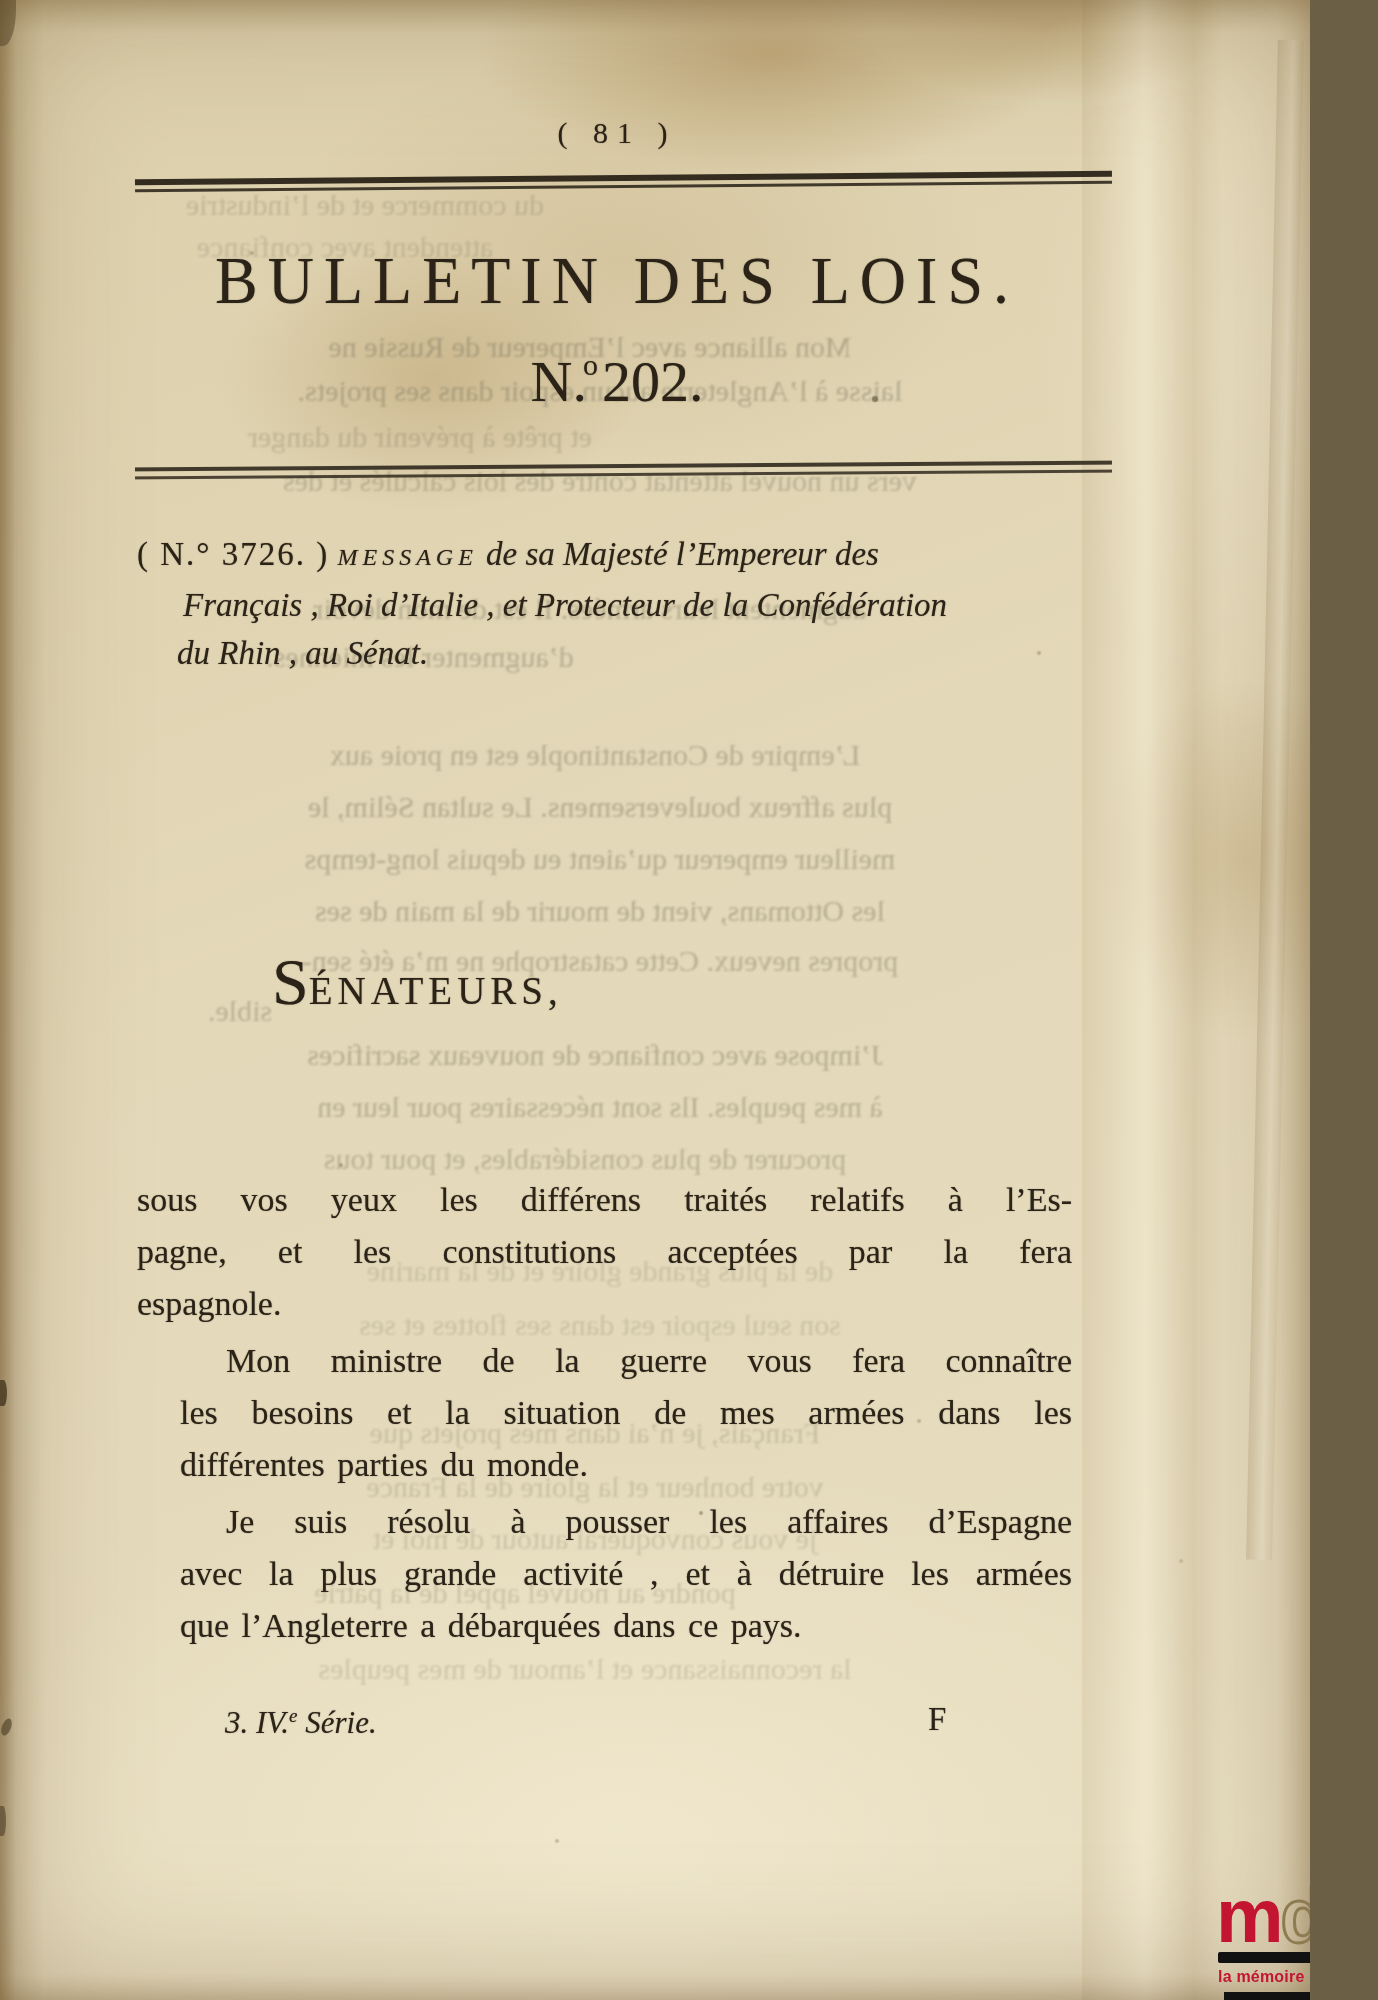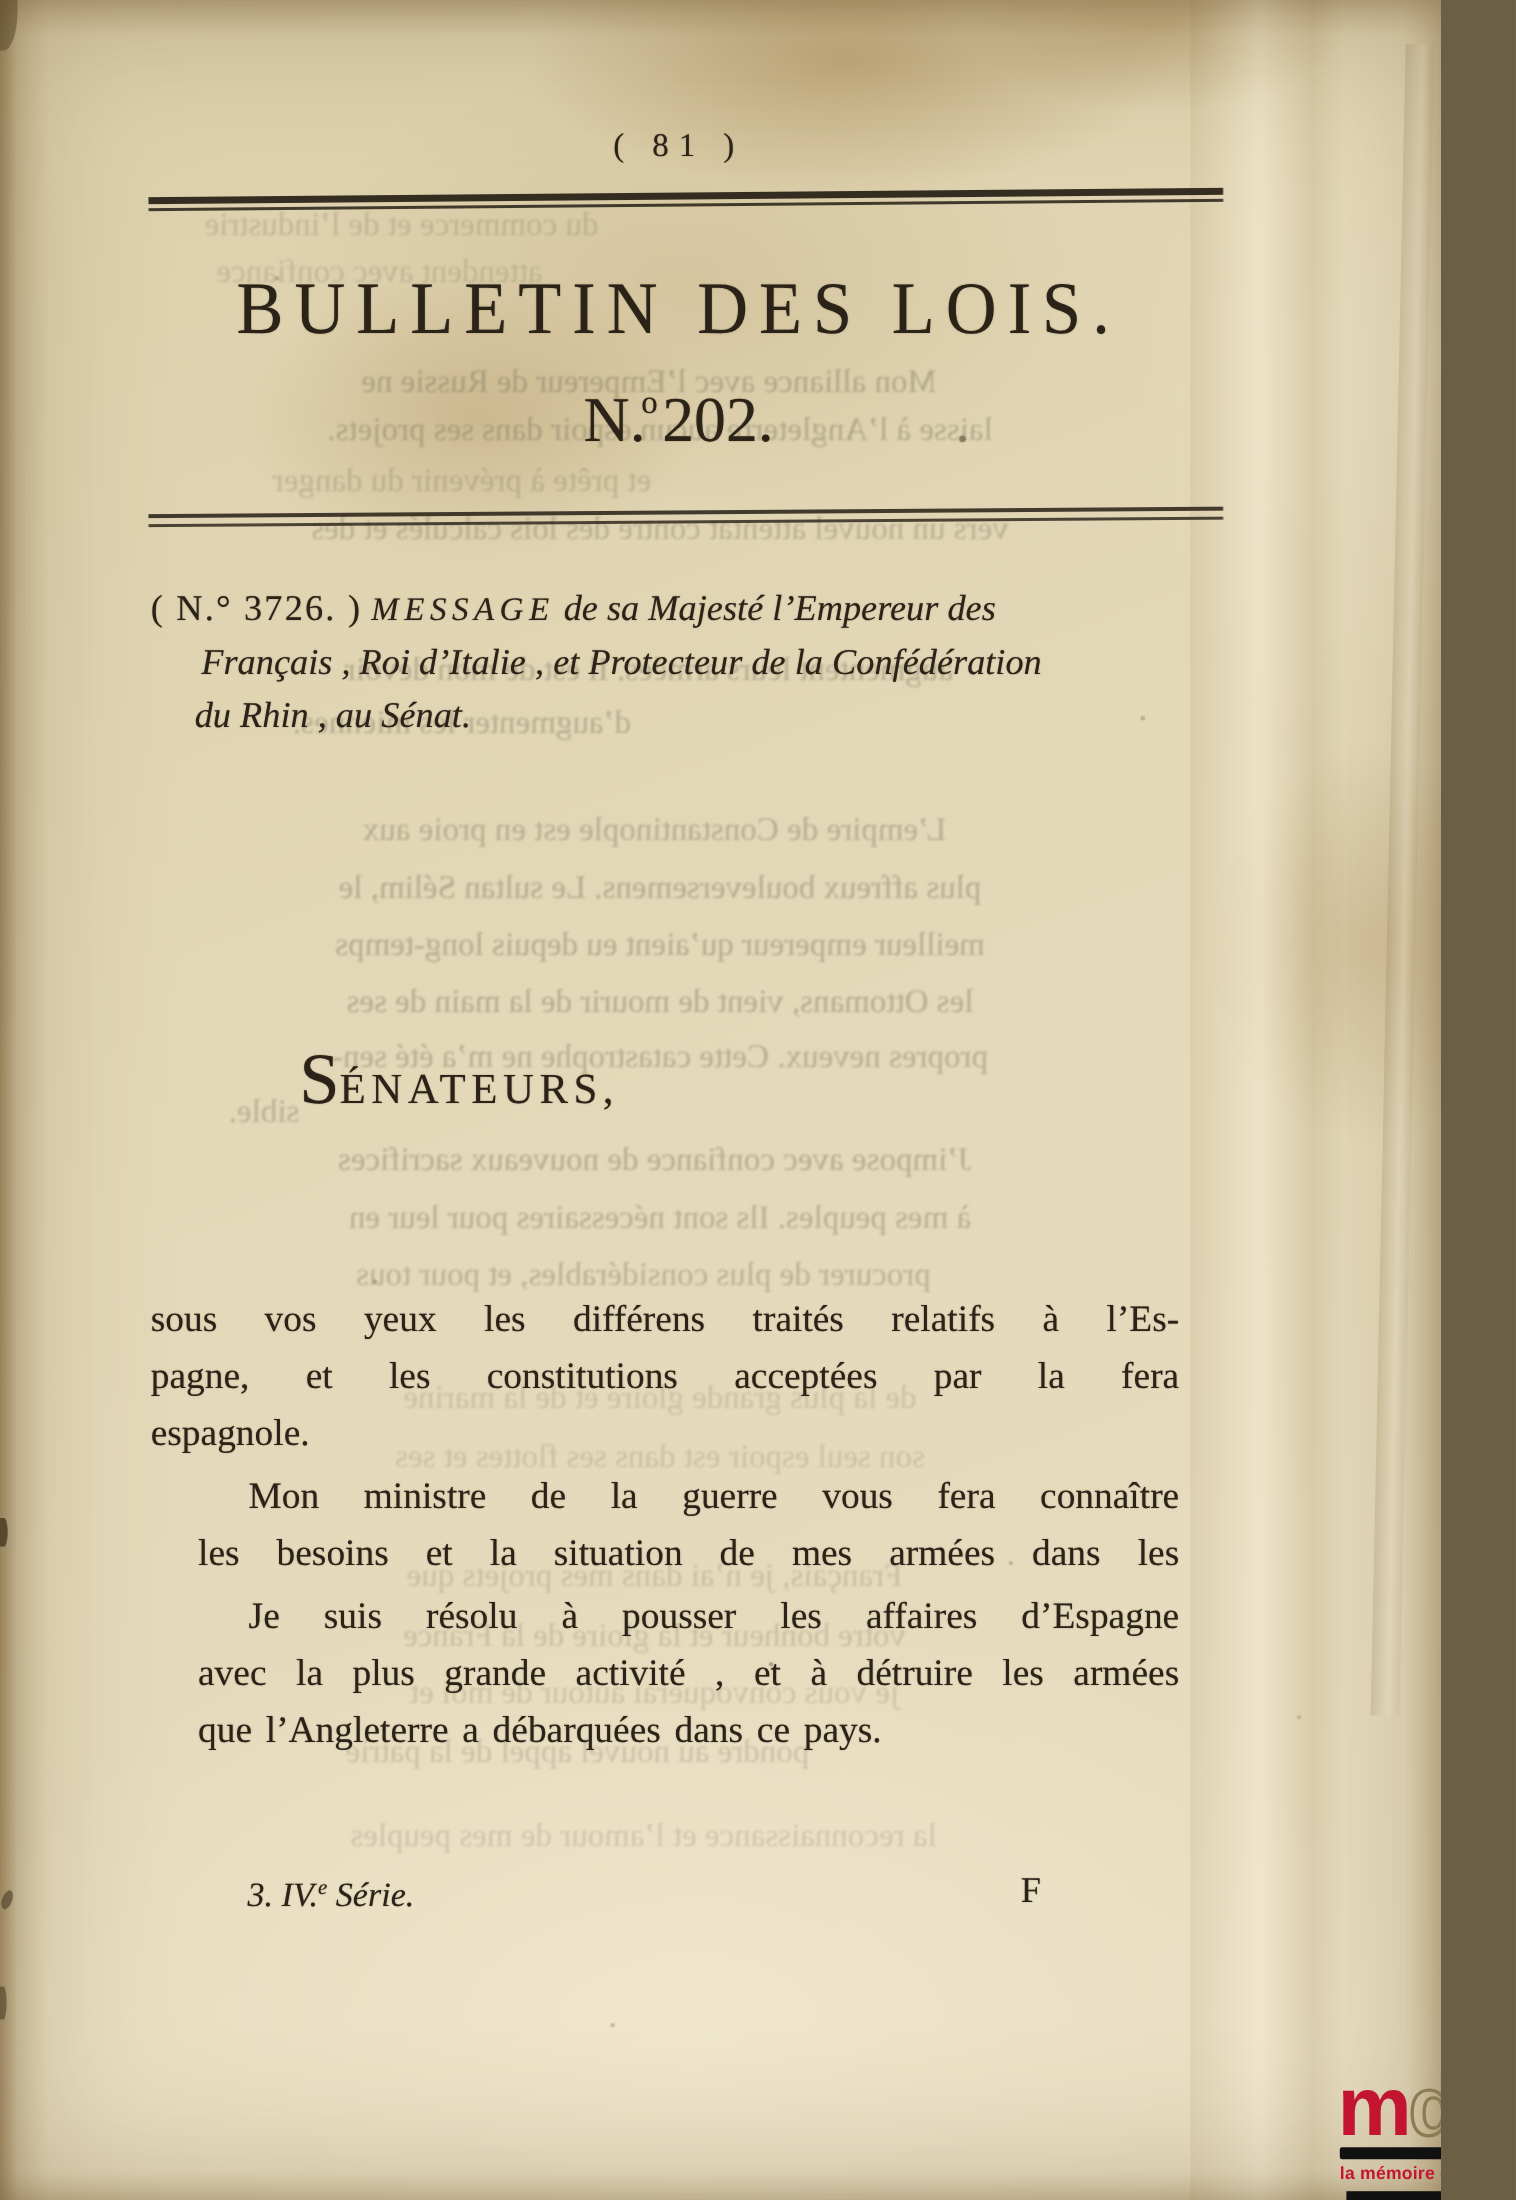--- a/index.html
+++ b/index.html
@@ -72,21 +72,21 @@
   .rule2{top:464px;height:13px;transform:rotate(-.4deg);
     background:linear-gradient(to bottom, rgba(38,31,20,.85) 0 4px, rgba(38,31,20,0) 4px 9px, rgba(38,31,20,.8) 9px 12px, rgba(38,31,20,0) 12px);}
   .title{position:absolute;top:246px;left:137px;width:960px;text-align:center;
     font:64px/1.1 var(--serif);letter-spacing:10px;transform:scaleY(1.05);}
   .issue{position:absolute;top:350px;left:137px;width:960px;text-align:center;
     font:58px/1.1 var(--serif);}
   .issue .sup{font-size:30px;position:relative;top:-26px;left:-4px;}
   .article-head{position:absolute;top:530px;left:137px;width:965px;
     font:33px/48px var(--serif);}
   .artnum{font-style:normal;letter-spacing:2px;}
-  .kw{font-style:italic;letter-spacing:5px;font-size:30px;}
+  .kw{font-style:italic;letter-spacing:5px;font-size:24px;}
   .it{font-style:italic;}
   .ah2{padding-left:46px;}
   .ah3{padding-left:40px;}
   .salutation{position:absolute;top:944px;left:272px;font-family:var(--serif);}
   .salutation .cap{font-size:66px;}
   .salutation .sc{font-size:39px;text-transform:uppercase;letter-spacing:5px;}
   .bodytext{position:absolute;top:1174px;left:137px;width:935px;
     font:34px/52px var(--serif);word-spacing:4px;}
   .para+.para{margin-top:5px;margin-left:43px;}
   .bl{text-align:justify;text-align-last:justify;}
@@ -180,20 +180,21 @@
 
     <div class="bodytext inkish">
         <div class="para">
           <div class="bl">sous vos yeux les différens traités relatifs à l’Es-</div>
           <div class="bl">pagne, et les constitutions acceptées par la fera</div>
           <div class="bl last">espagnole.</div>
         </div>
         <div class="para">
           <div class="bl ind">Mon ministre de la guerre vous fera connaître</div>
           <div class="bl">les besoins et la situation de mes armées dans les</div>
+          <div class="bl last">différentes parties du monde.</div>
         </div>
         <div class="para">
           <div class="bl ind">Je suis résolu à pousser les affaires d’Espagne</div>
           <div class="bl">avec la plus grande activité , et à détruire les armées</div>
           <div class="bl last">que l’Angleterre a débarquées dans ce pays.</div>
         </div>
       </div>
 
     <div class="footer-series inkish"><span>3. IV.</span><sup>e</sup><span> Série.</span></div>
 

